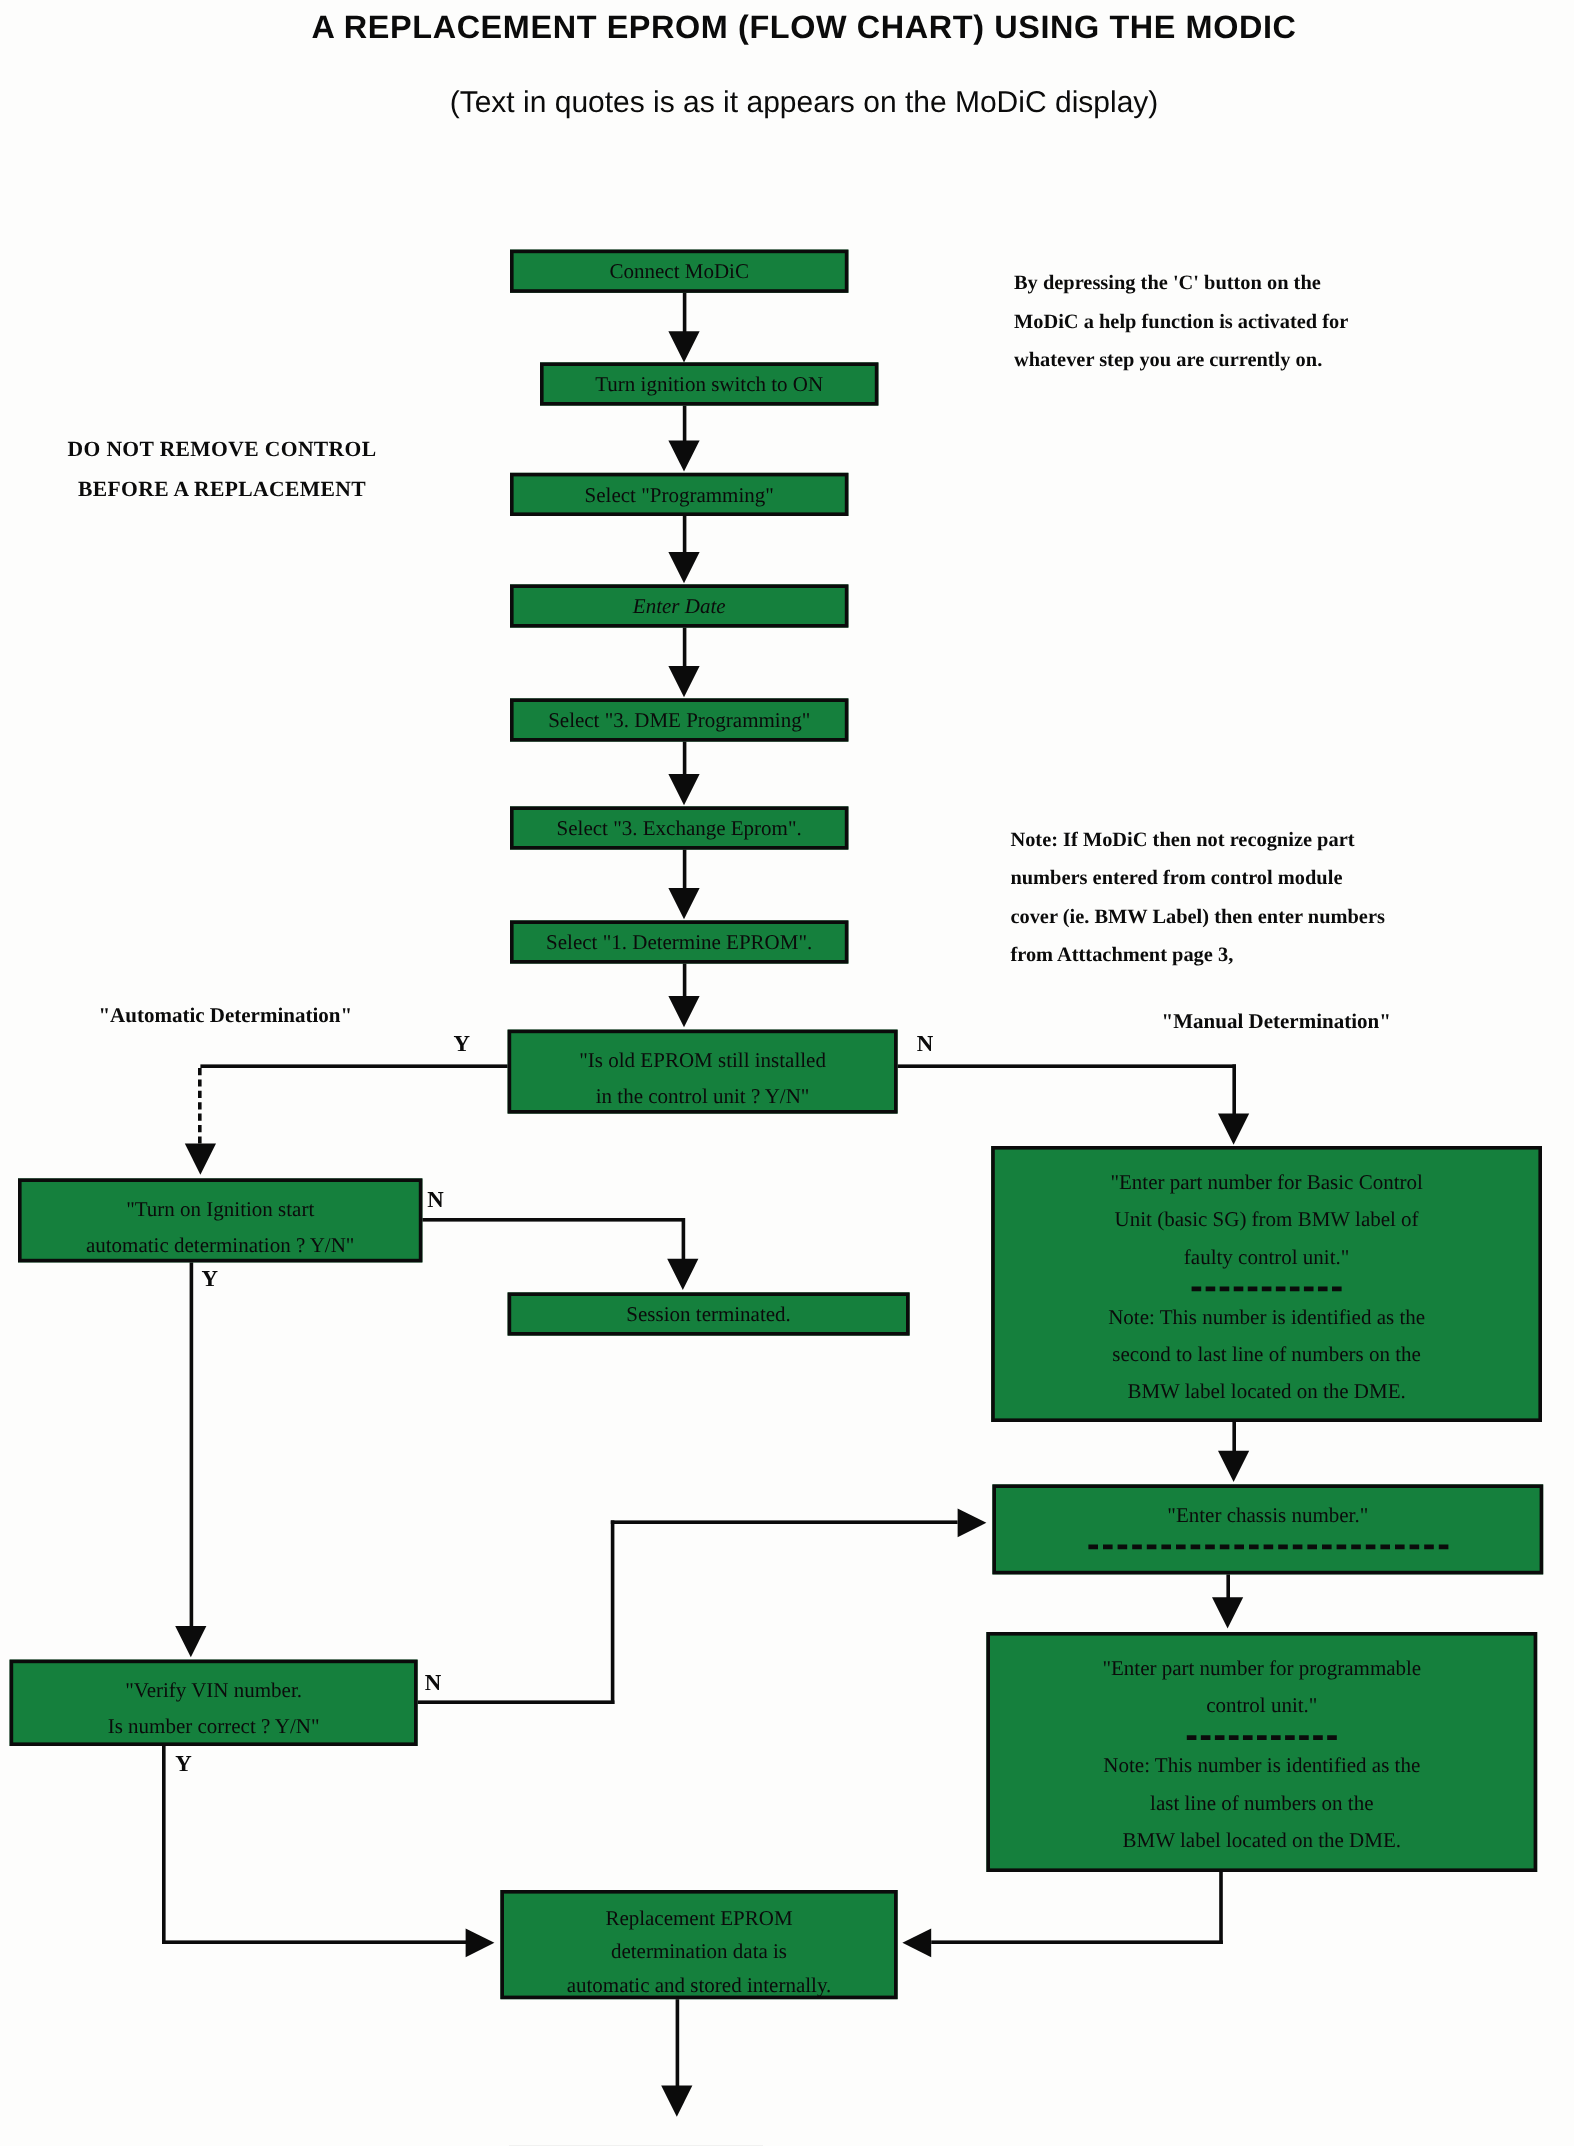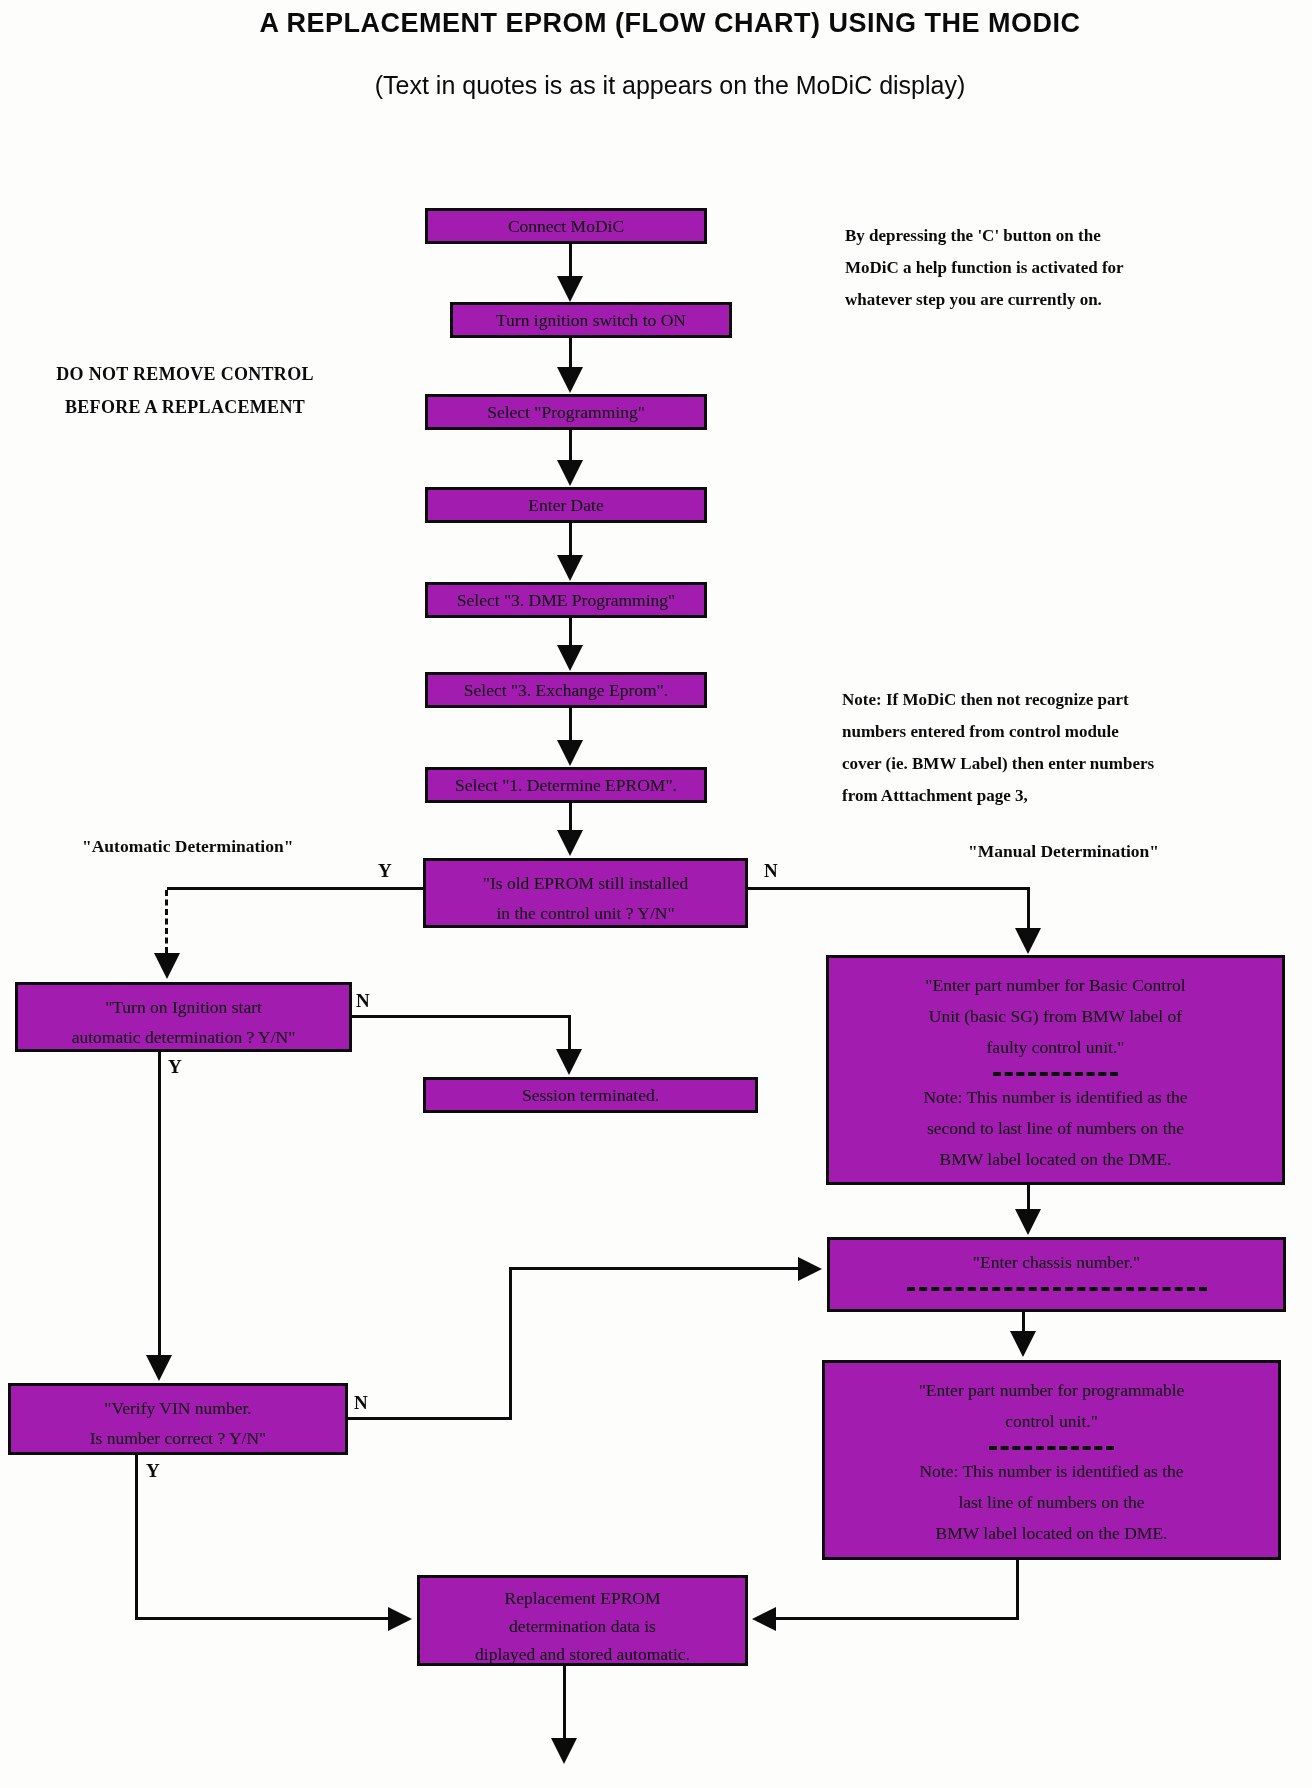--- a/index.html
+++ b/index.html
@@ -19,21 +19,21 @@
   }
   .note{
     position:absolute;font-size:17px;font-weight:bold;line-height:32px;
   }
   .warning{
     position:absolute;left:40px;top:358px;width:290px;text-align:center;
     font-size:18px;font-weight:bold;line-height:32.5px;letter-spacing:.3px;
   }
   .branch-title{position:absolute;font-size:17.5px;font-weight:bold;}
   .fbox{
-    position:absolute;border:3px solid #0b0b0b;background:#a21caf;
+    position:absolute;border:3px solid #0b0b0b;background:#15803d;
     text-align:center;font-size:17.5px;box-sizing:border-box;
   }
   .fbox.single{padding-top:5px;}
   .lines{line-height:30px;padding-top:7px;}
   .rlines{line-height:31px;padding-top:12px;}
   .ylabel,.nlabel{position:absolute;font-size:19px;font-weight:bold;}
   .vline{position:absolute;width:3px;background:#0b0b0b;}
   .hline{position:absolute;height:3px;background:#0b0b0b;}
   .vdash{position:absolute;width:0;border-left:3px dashed #0b0b0b;}
   .adown{position:absolute;width:0;height:0;border-left:13px solid transparent;border-right:13px solid transparent;border-top:26px solid #0b0b0b;}
@@ -69,21 +69,21 @@
     <div>cover (ie. BMW Label) then enter numbers</div>
     <div>from Atttachment page 3,</div>
   </div>
 
   <div class="branch-title" style="left:82px;top:836px;">"Automatic Determination"</div>
   <div class="branch-title" style="left:968px;top:841px;">"Manual Determination"</div>
 
   <div class="fbox single" style="left:425px;top:208px;width:282px;height:36px;">Connect MoDiC</div>
   <div class="fbox single" style="left:450px;top:302px;width:282px;height:36px;">Turn ignition switch to ON</div>
   <div class="fbox single" style="left:425px;top:394px;width:282px;height:36px;">Select "Programming"</div>
-  <div class="fbox single" style="left:425px;top:487px;width:282px;height:36px;">Enter Date</div>
+  <div class="fbox single" style="left:425px;top:487px;width:282px;height:36px;font-style:italic;">Enter Date</div>
   <div class="fbox single" style="left:425px;top:582px;width:282px;height:36px;">Select "3. DME Programming"</div>
   <div class="fbox single" style="left:425px;top:672px;width:282px;height:36px;">Select "3. Exchange Eprom".</div>
   <div class="fbox single" style="left:425px;top:767px;width:282px;height:36px;">Select "1. Determine EPROM".</div>
 
   <div class="fbox" style="left:423px;top:858px;width:325px;height:70px;">
     <div class="lines">
       <div>"Is old EPROM still installed</div>
       <div>in the control unit ? Y/N"</div>
     </div>
   </div>
@@ -129,21 +129,21 @@
       <div>Note: This number is identified as the</div>
       <div>last line of numbers on the</div>
       <div>BMW label located on the DME.</div>
     </div>
   </div>
 
   <div class="fbox" style="left:417px;top:1575px;width:331px;height:91px;">
     <div style="line-height:28px;padding-top:6px;">
       <div>Replacement EPROM</div>
       <div>determination data is</div>
-      <div>diplayed and stored automatic.</div>
+      <div>automatic and stored internally.</div>
     </div>
   </div>
 
   <div class="vline" style="left:569px;top:244px;height:34px;"></div>
   <div class="adown" style="left:557px;top:276px;"></div>
   <div class="vline" style="left:569px;top:338px;height:32px;"></div>
   <div class="adown" style="left:557px;top:367px;"></div>
   <div class="vline" style="left:569px;top:430px;height:32px;"></div>
   <div class="adown" style="left:557px;top:460px;"></div>
   <div class="vline" style="left:569px;top:523px;height:34px;"></div>

